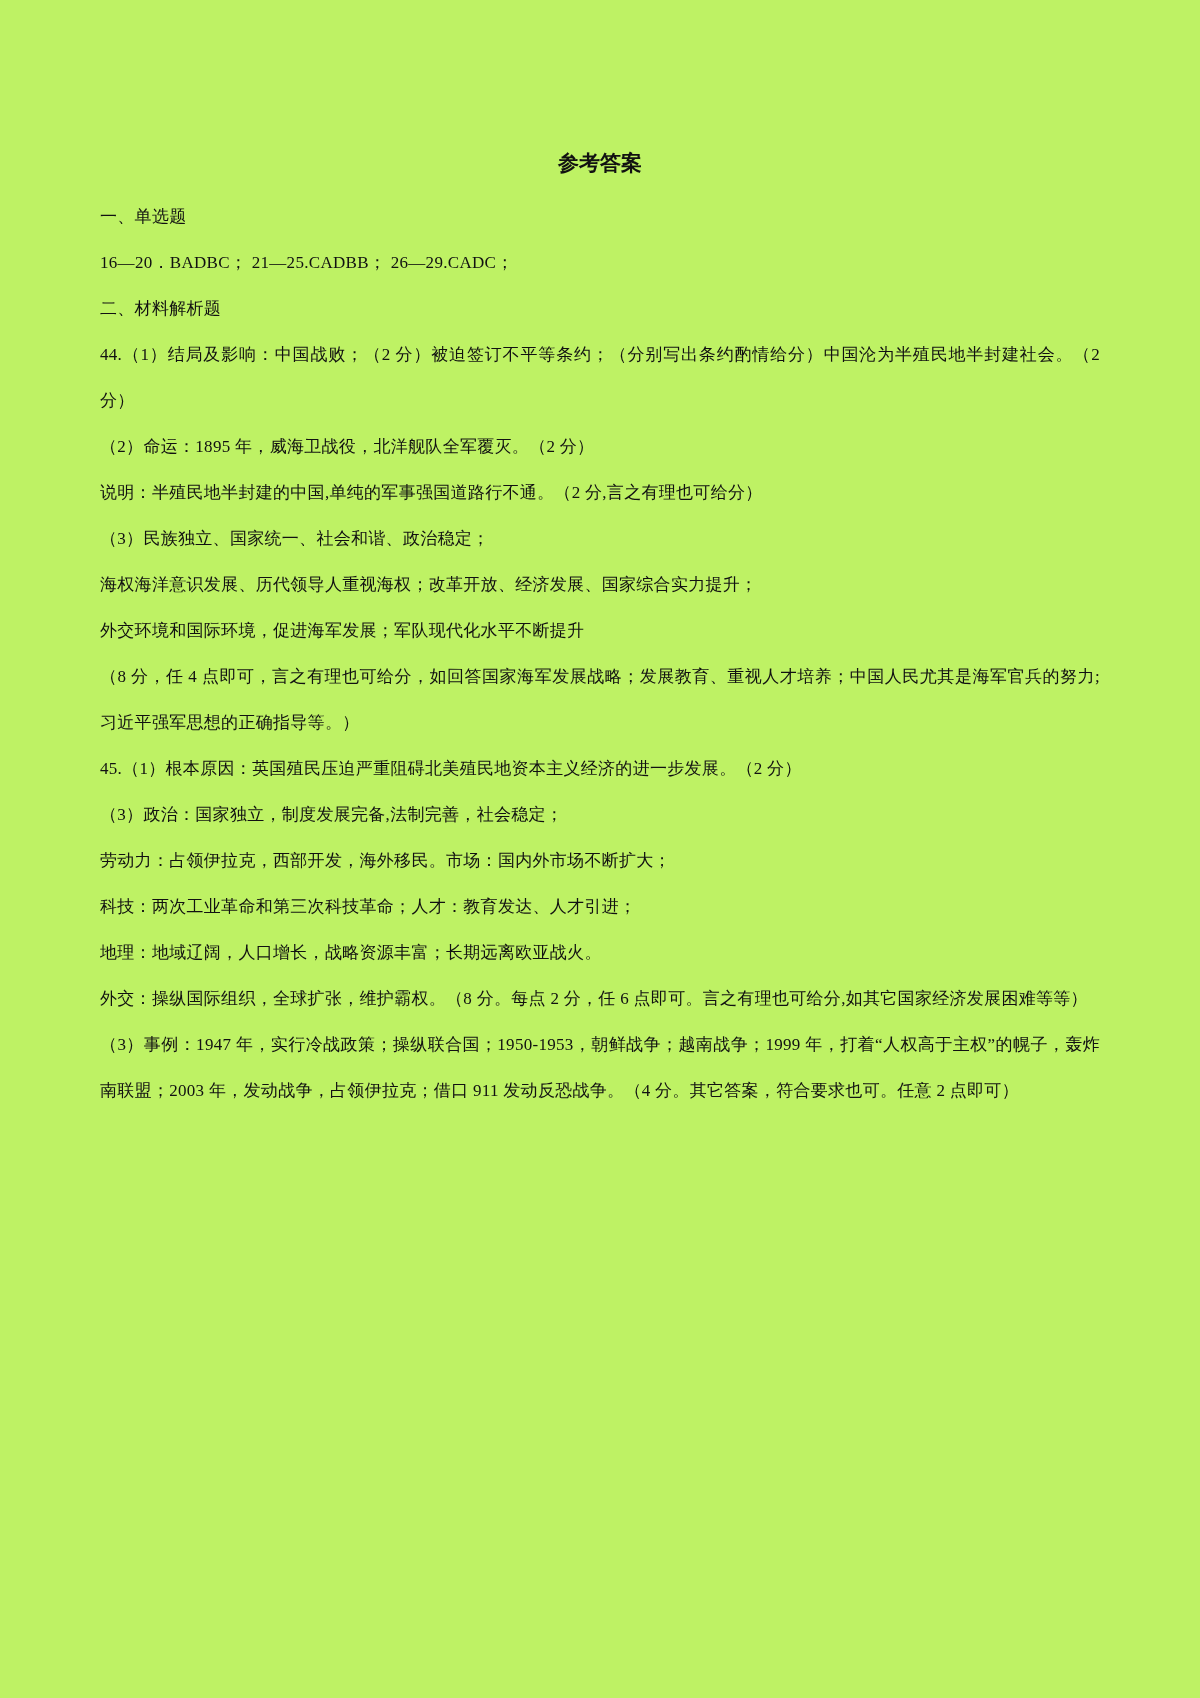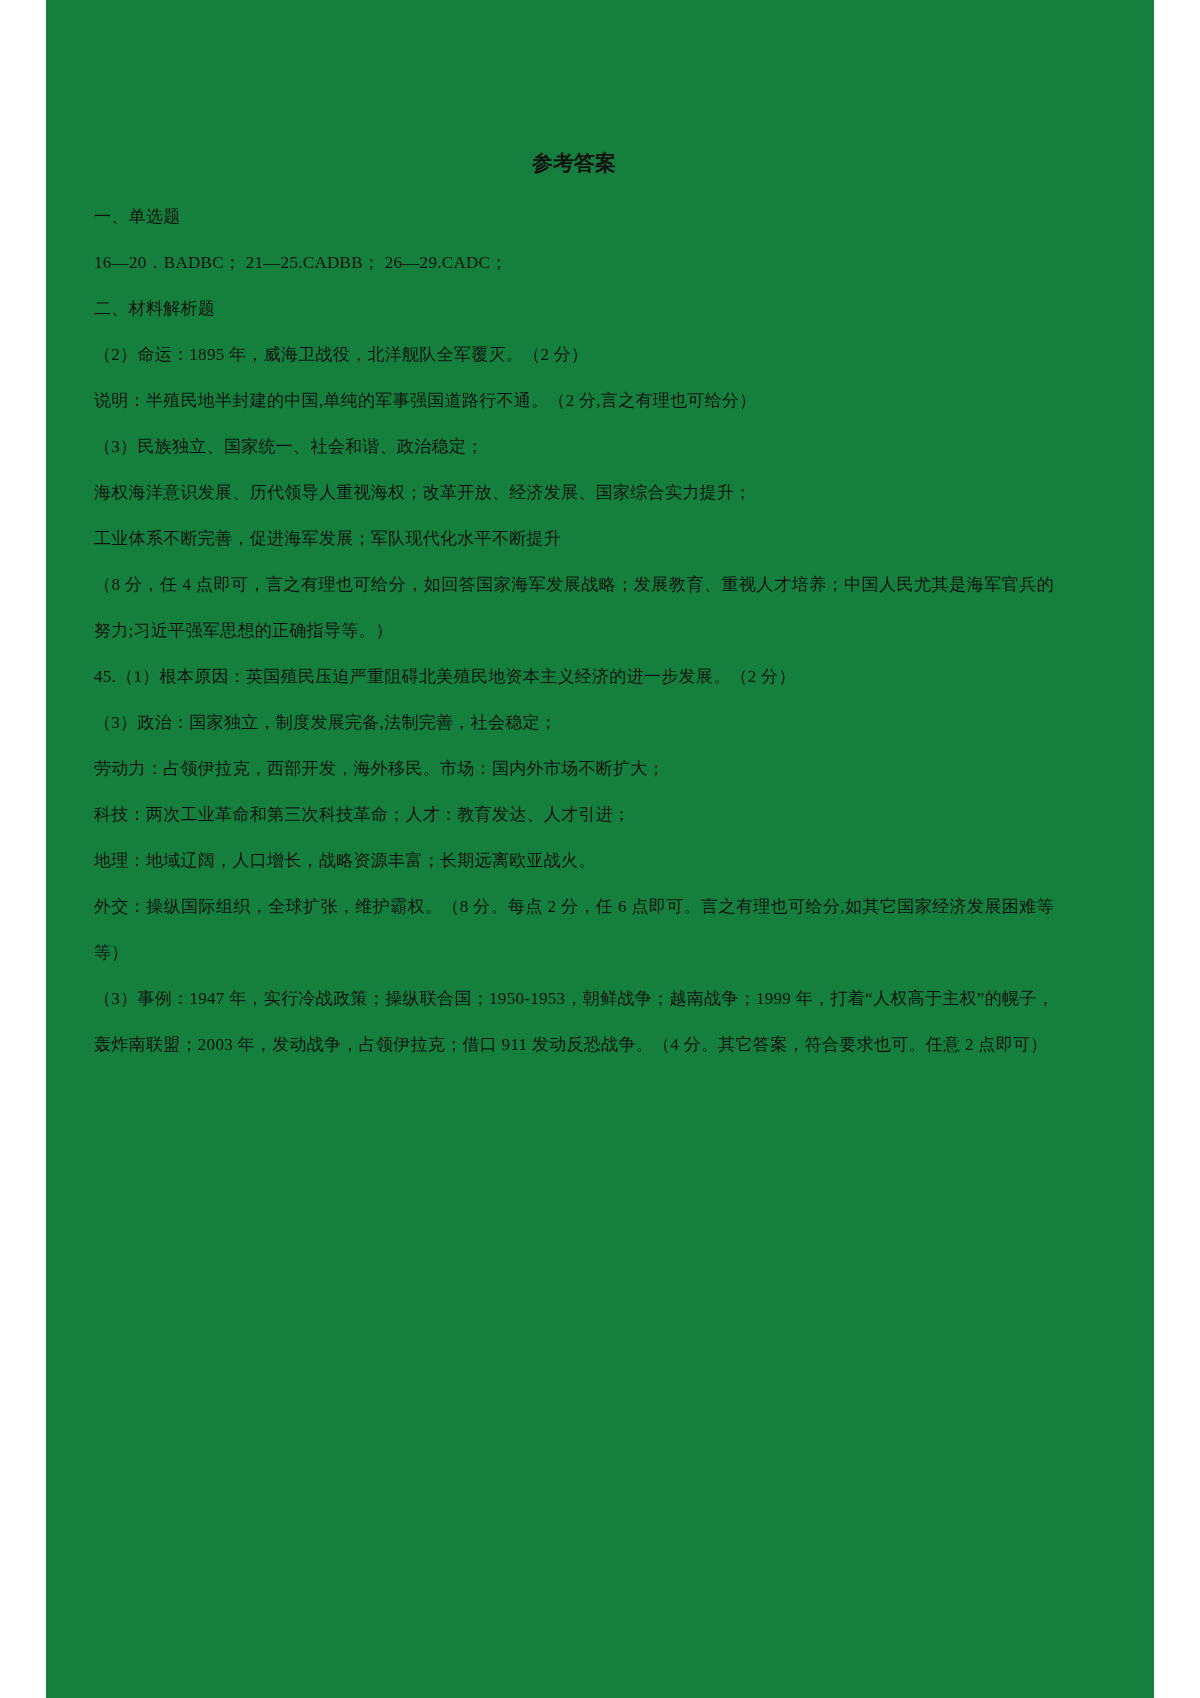--- a/index.html
+++ b/index.html
@@ -2,26 +2,26 @@
 <html><head>
 <meta charset="utf-8">
 <style>
   html, body {
     margin: 0;
     padding: 0;
     background: #ffffff;
   }
   .page {
     position: relative;
-    width: 1108px;
+    width: 1200px;
     min-height: 1698px;
     margin: 0 auto;
-    background: #15803d;
+    background: #bef264;
     box-sizing: border-box;
-    padding: 140px 100px 80px 48px;
+    padding: 140px 100px 80px 100px;
     font-family: "Liberation Serif", "DejaVu Serif", serif;
     color: #111111;
   }
   .doc-title {
     text-align: center;
     font-weight: bold;
     font-size: 21px;
     line-height: 46px;
     margin: 0 0 8px 0;
   }
@@ -37,25 +37,26 @@
 </style>
 </head>
 <body>
 
 <div class="page">
   <h1 class="doc-title">参考答案</h1>
 
   <p class="para">一、单选题</p>
   <p class="para">16—20．BADBC； 21—25.CADBB； 26—29.CADC；</p>
   <p class="para">二、材料解析题</p>
+  <p class="para">44.（1）结局及影响：中国战败；（2 分）被迫签订不平等条约；（分别写出条约酌情给分）中国沦为半殖民地半封建社会。（2 分）</p>
   <p class="para">（2）命运：1895 年，威海卫战役，北洋舰队全军覆灭。（2 分）</p>
   <p class="para">说明：半殖民地半封建的中国,单纯的军事强国道路行不通。（2 分,言之有理也可给分）</p>
   <p class="para">（3）民族独立、国家统一、社会和谐、政治稳定；</p>
   <p class="para">海权海洋意识发展、历代领导人重视海权；改革开放、经济发展、国家综合实力提升；</p>
-  <p class="para">工业体系不断完善，促进海军发展；军队现代化水平不断提升</p>
+  <p class="para">外交环境和国际环境，促进海军发展；军队现代化水平不断提升</p>
   <p class="para">（8 分，任 4 点即可，言之有理也可给分，如回答国家海军发展战略；发展教育、重视人才培养；中国人民尤其是海军官兵的努力;习近平强军思想的正确指导等。）</p>
   <p class="para">45.（1）根本原因：英国殖民压迫严重阻碍北美殖民地资本主义经济的进一步发展。（2 分）</p>
   <p class="para">（3）政治：国家独立，制度发展完备,法制完善，社会稳定；</p>
   <p class="para">劳动力：占领伊拉克，西部开发，海外移民。市场：国内外市场不断扩大；</p>
   <p class="para">科技：两次工业革命和第三次科技革命；人才：教育发达、人才引进；</p>
   <p class="para">地理：地域辽阔，人口增长，战略资源丰富；长期远离欧亚战火。</p>
   <p class="para">外交：操纵国际组织，全球扩张，维护霸权。（8 分。每点 2 分，任 6 点即可。言之有理也可给分,如其它国家经济发展困难等等）</p>
   <p class="para">（3）事例：1947 年，实行冷战政策；操纵联合国；1950-1953，朝鲜战争；越南战争；1999 年，打着“人权高于主权”的幌子，轰炸南联盟；2003 年，发动战争，占领伊拉克；借口 911 发动反恐战争。（4 分。其它答案，符合要求也可。任意 2 点即可）</p>
 </div>
 

